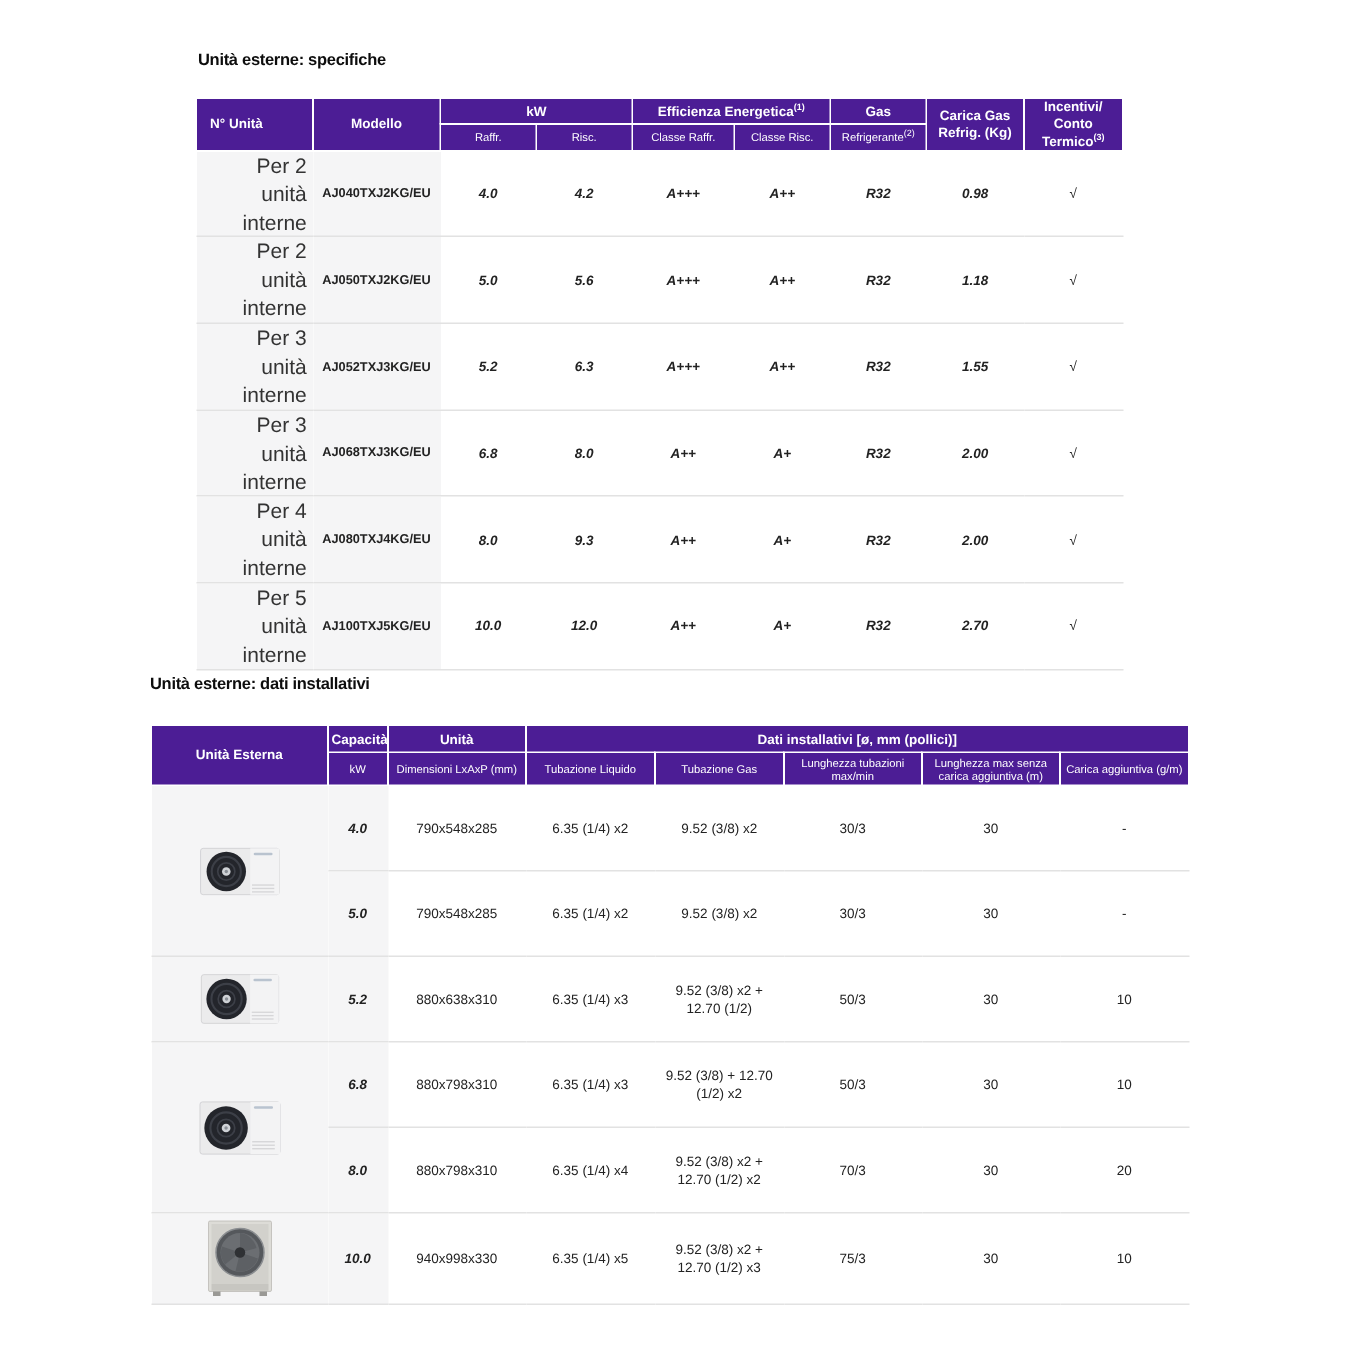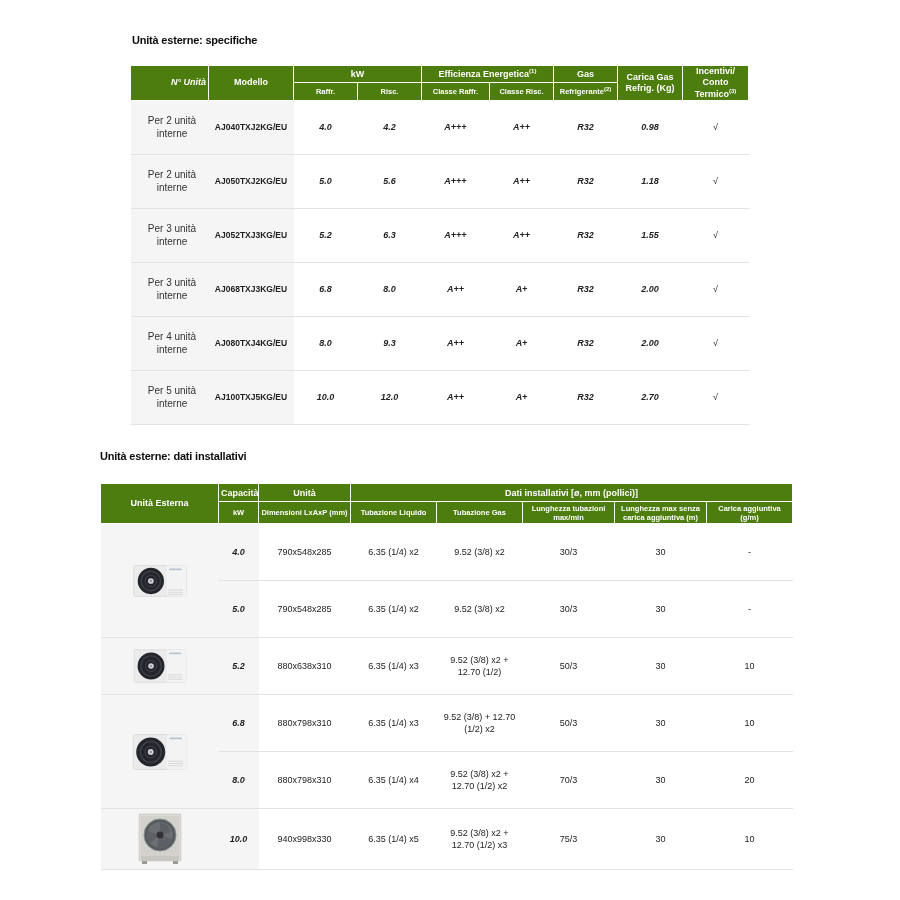--- a/index.html
+++ b/index.html
@@ -7,36 +7,36 @@
   .page{position:absolute;inset:0;background:#fff;}
 
   .section-title{position:absolute;font-size:11px;font-weight:bold;color:#0d0d0d;letter-spacing:-0.2px;}
   #title1{left:132px;top:34px;}
   #title2{left:100px;top:450px;}
 
   table{border-collapse:collapse;table-layout:fixed;position:absolute;}
   #specs-table{left:130px;top:65px;width:618px;}
   #install-table{left:100px;top:483px;width:692px;}
 
-  th{background:#4d7c0f;color:#ffffff;font-weight:bold;border:1px solid #ffffff;padding:0 2px;vertical-align:middle;text-align:center;overflow:hidden;}
+  th{background:#4c1d95;color:#ffffff;font-weight:bold;border:1px solid #ffffff;padding:0 2px;vertical-align:middle;text-align:center;overflow:hidden;}
   tr.grp-row th{font-size:9px;height:16px;}
-  tr.sub-row th{font-size:7.5px;font-weight:bold;height:16px;line-height:1.2;}
+  tr.sub-row th{font-size:7.5px;font-weight:normal;height:16px;line-height:1.2;}
   #install-table tr.grp-row th{height:17px;margin-top:28px;}
   #install-table tr.sub-row th{height:21px;}
   th.span2{font-size:8.5px;line-height:1.25;}
-  th.th-left{text-align:right;padding-left:9px;font-style:italic;}
+  th.th-left{text-align:left;padding-left:9px;}
   th sup{font-size:6px;vertical-align:super;line-height:0;}
   th .l{display:block;}
 
   td{font-size:9px;color:#222;text-align:center;vertical-align:middle;border-bottom:1px solid #e2e2e2;padding:0 4px;line-height:1.35;background:#fff;overflow:hidden;}
   #specs-table td{height:53px;}
   #install-table td{height:56px;}
   #install-table tr.tall td{height:60px;}
   td.gray{background:#f5f5f6;}
-  td.c-nunita{text-align:center;padding-left:9px;font-size:10px;color:#333;}
+  td.c-nunita{text-align:right;padding-left:9px;font-size:14px;color:#333;}
   td.bold{font-weight:bold;font-style:italic;}
   td.c-model{font-weight:bold;font-size:8.5px;}
   td.img-cell{padding:0;}
   .unit-wrap{display:flex;align-items:center;justify-content:center;width:100%;height:100%;}
 </style>
 </head>
 <body>
 
 <div class="page">
 

